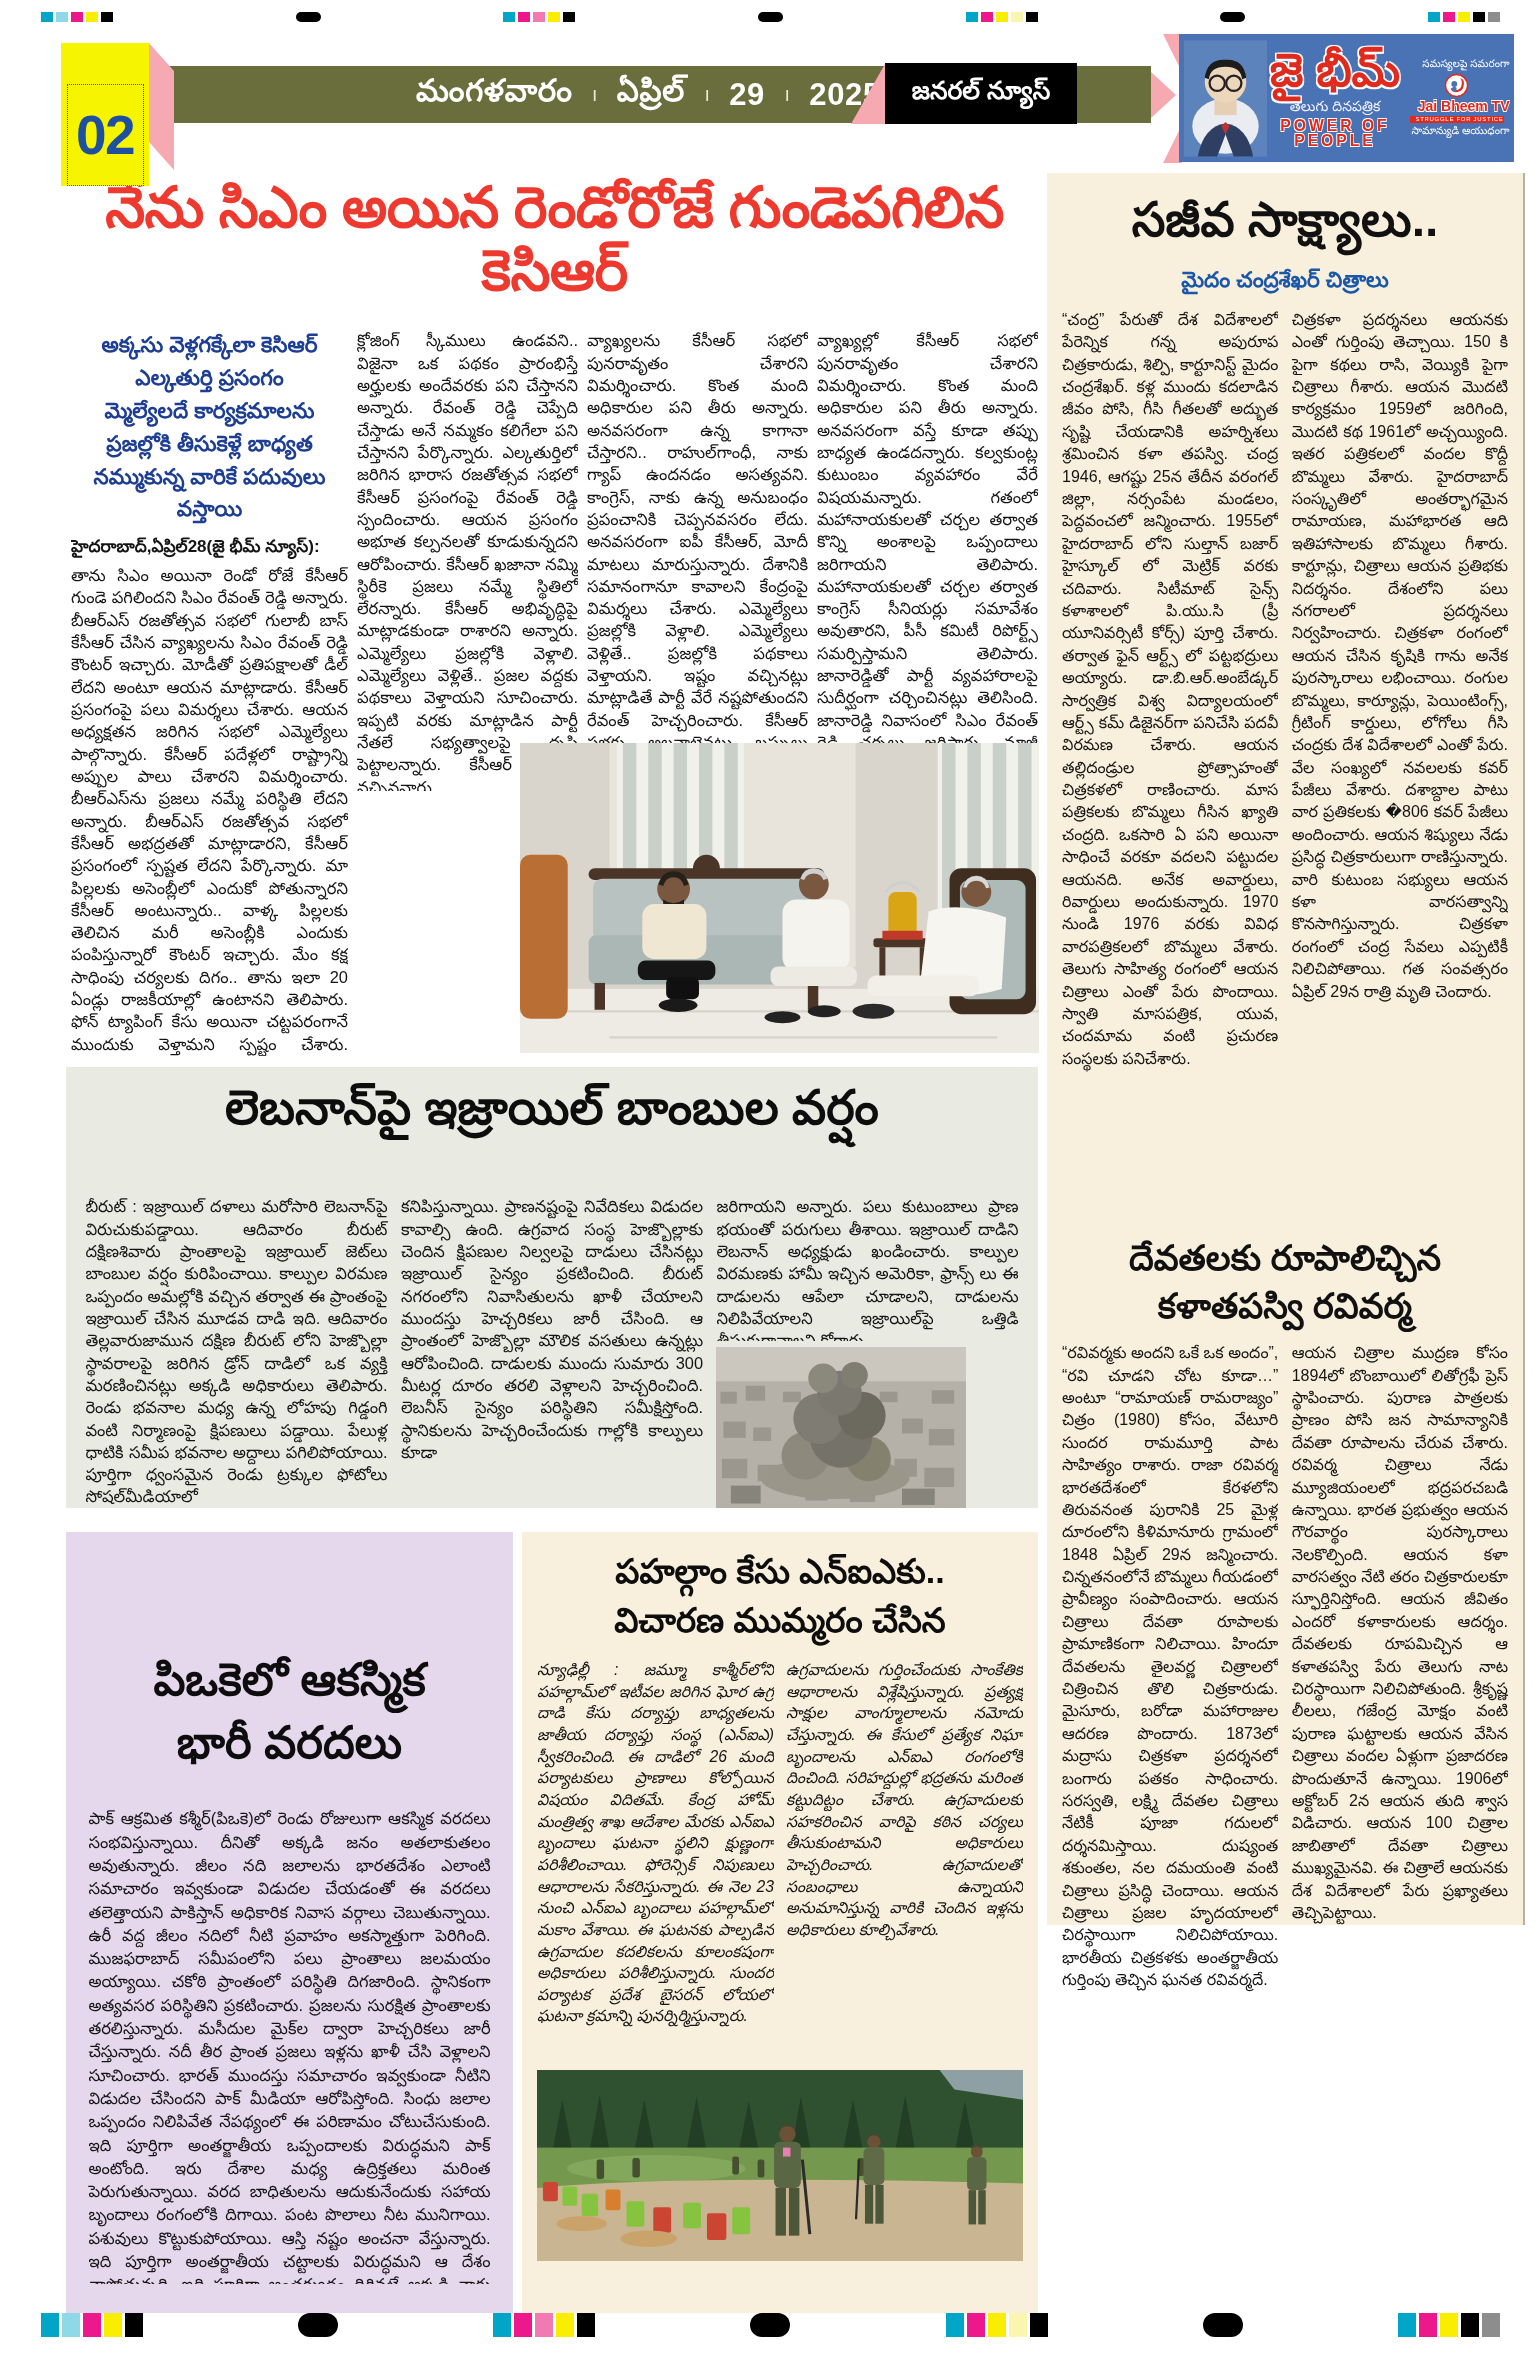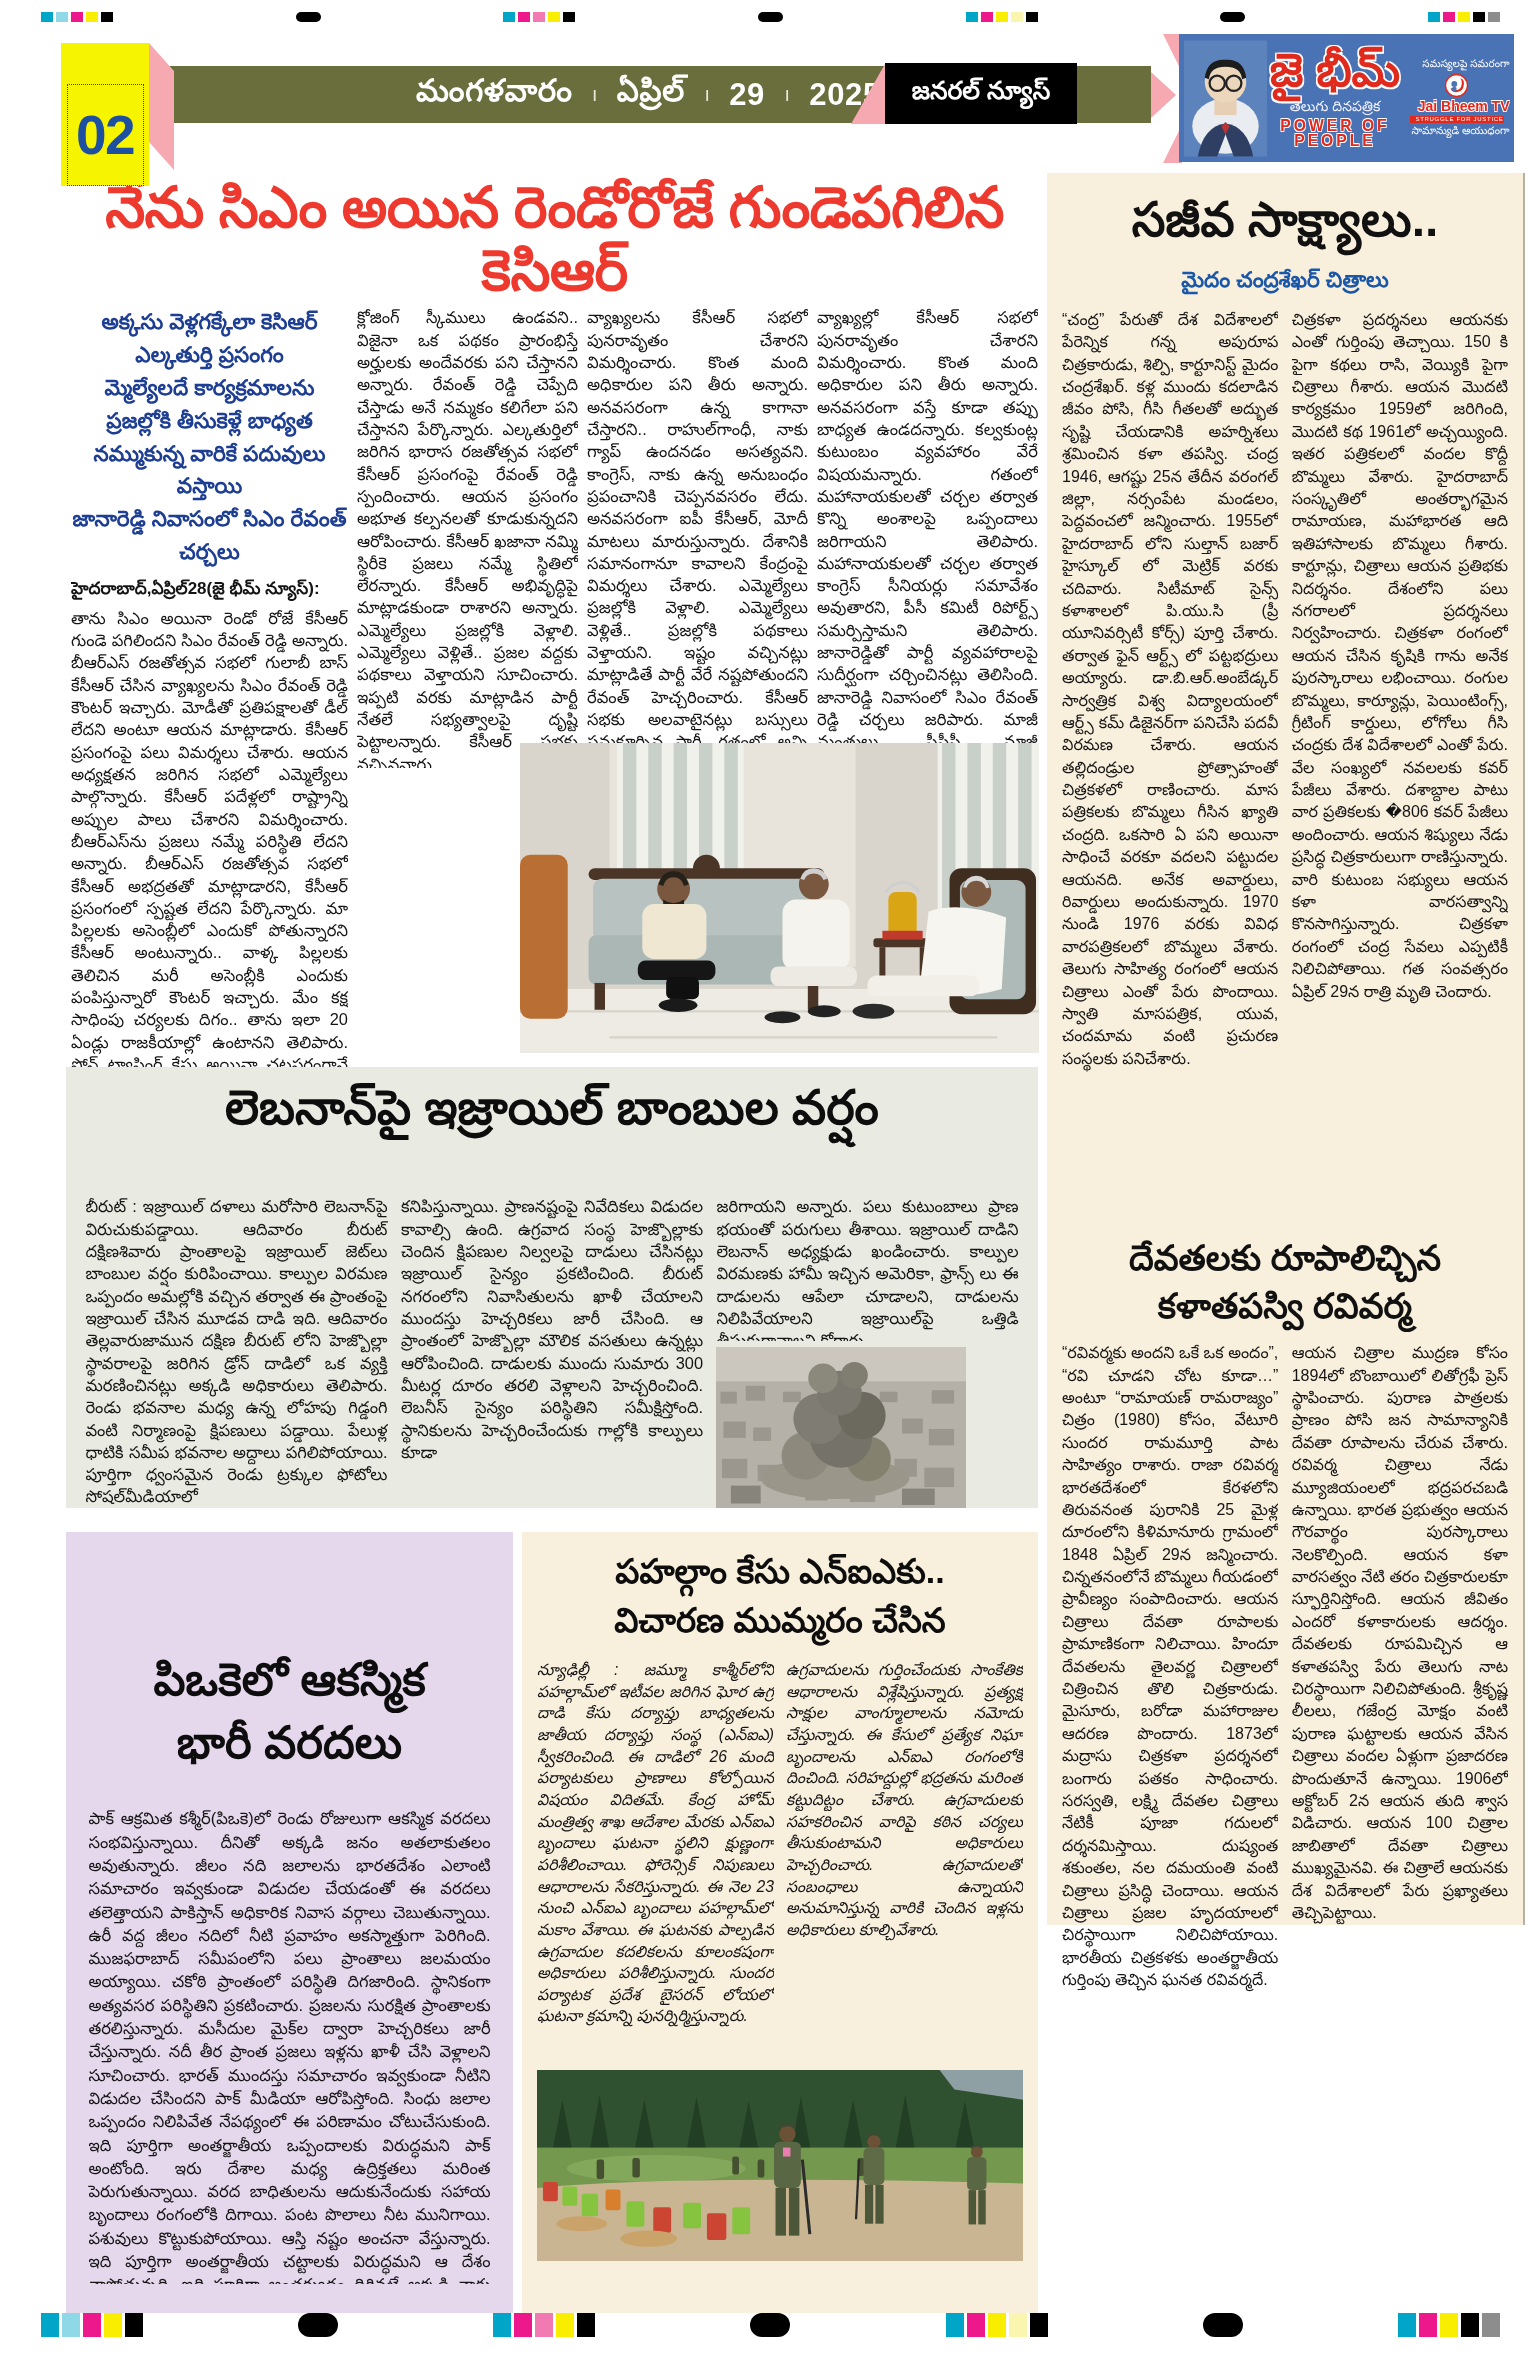--- a/index.html
+++ b/index.html
@@ -49,21 +49,21 @@
   .logo-right{width:106px;text-align:right;color:#fff;font-size:10.4px;line-height:1.2;}
   .tvname{color:#e02a1e;font-weight:900;font-size:14px;
      text-shadow:-0.7px -0.7px 0 #fff,0.7px -0.7px 0 #fff,-0.7px 0.7px 0 #fff,0.7px 0.7px 0 #fff;}
   .tvribbon{background:#e02a1e;color:#fff;font-size:6px;letter-spacing:0.7px;margin:0.7px 6px 2.2px 6px;}
   
   .btxt{font-size:16.4px;line-height:1.36;text-align:justify;overflow:hidden;}
   
   .main{position:absolute;left:71px;top:176px;width:967px;height:881px;}
   .main-headline{margin:0;text-align:center;font-size:57px;line-height:1.1;font-weight:900;
                  color:#ee3a2e;letter-spacing:-0.7px;}
-  .main-cols{display:grid;grid-template-columns:277px 221px 221px 221px;gap:9px;margin-top:5px;
+  .main-cols{display:grid;grid-template-columns:277px 221px 221px 221px;gap:9px;margin-top:28px;
              height:775px;}
   .subheads{color:#1d3e92;font-weight:bold;font-size:21.6px;line-height:1.52;text-align:center;
             margin-bottom:10.4px;}
   .dateline{font-weight:bold;font-size:17px;margin-bottom:4.5px;}
   .maincol{overflow:hidden;}
   .maincol.short{height:462px;}
   .main-photo{position:absolute;left:449px;top:567px;width:519px;height:310px;background:#ddd;}
   
   .sidebar{position:absolute;left:1047px;top:173px;width:478px;height:1752px;background:#f8efdd;
            border-right:2.2px solid #b5b0a2;box-sizing:border-box;padding:13.4px 15px;}
@@ -193,21 +193,20 @@
   </div>
 
   <section class="main">
     <h1 class="main-headline">నేను సిఎం అయిన రెండోరోజే గుండెపగిలిన కెసిఆర్</h1>
     <div class="main-cols">
       <div class="maincol">
         <div class="subheads">
           <div>అక్కసు వెళ్లగక్కేలా కెసిఆర్ ఎల్కతుర్తి ప్రసంగం</div>
           <div>మ్మెల్యేలదే కార్యక్రమాలను ప్రజల్లోకి తీసుకెళ్లే బాధ్యత</div>
           <div>నమ్ముకున్న వారికే పదువులు వస్తాయి</div>
-          <div>జానారెడ్డి నివాసంలో సిఎం రేవంత్ చర్చలు</div>
         </div>
         <div class="dateline">హైదరాబాద్,ఏప్రిల్28(జై భీమ్ న్యూస్):</div>
         <div class="btxt" style="height:492px;">తాను సిఎం అయినా రెండో రోజే కేసీఆర్ గుండె పగిలిందని సిఎం రేవంత్ రెడ్డి అన్నారు. బీఆర్ఎస్ రజతోత్సవ సభలో గులాబీ బాస్ కేసీఆర్ చేసిన వ్యాఖ్యలను సిఎం రేవంత్ రెడ్డి కౌంటర్ ఇచ్చారు. మోడీతో ప్రతిపక్షాలతో డీల్ లేదని అంటూ ఆయన మాట్లాడారు. కేసీఆర్ ప్రసంగంపై పలు విమర్శలు చేశారు. ఆయన అధ్యక్షతన జరిగిన సభలో ఎమ్మెల్యేలు పాల్గొన్నారు. కేసీఆర్ పదేళ్లలో రాష్ట్రాన్ని అప్పుల పాలు చేశారని విమర్శించారు. బీఆర్ఎస్‌ను ప్రజలు నమ్మే పరిస్థితి లేదని అన్నారు. బీఆర్ఎస్ రజతోత్సవ సభలో కేసీఆర్ అభద్రతతో మాట్లాడారని, కేసీఆర్ ప్రసంగంలో స్పష్టత లేదని పేర్కొన్నారు. మా పిల్లలకు అసెంబ్లీలో ఎందుకో పోతున్నారని కేసీఆర్ అంటున్నారు.. వాళ్క పిల్లలకు తెలిచిన మరీ అసెంబ్లీకి ఎందుకు పంపిస్తున్నారో కౌంటర్ ఇచ్చారు. మేం కక్ష సాధింపు చర్యలకు దిగం.. తాను ఇలా 20 ఏండ్లు రాజకీయాల్లో ఉంటానని తెలిపారు. ఫోన్ ట్యాపింగ్ కేసు అయినా చట్టపరంగానే ముందుకు వెళ్తామని స్పష్టం చేశారు. బీఆర్ఎస్ మాదిరిగా చట్టానికి వ్యతిరేకంగా కేసులు పెట్టి జైల్లో వేయొద్దన్నారు. బీఆర్ఎస్ నేత అంటున్నట్లు డిమాండ్లు వస్తున్నాయని.. కాగ్ చట్టప్రకారమే నడుచుకుంటామని తెలిపారు. కాంగ్రెస్ అధికారంలోకి వచ్చిన ఏడాదిన్నర పథకాల కౌంటర్ ఇచ్చారు.. జక్క పథకాల గ్రాండింగ్ పై ఫోటో పెడతామని చెప్పారు. కేసీఆర్ మారింగా లాంఛనంగా..</div>
       </div>
       <div class="maincol short btxt">క్లోజింగ్ స్కీములు ఉండవని.. విజైనా ఒక పథకం ప్రారంభిస్తే అర్హులకు అందేవరకు పని చేస్తానని అన్నారు. రేవంత్ రెడ్డి చెప్పేది చేస్తాడు అనే నమ్మకం కలిగేలా పని చేస్తానని పేర్కొన్నారు. ఎల్కతుర్తిలో జరిగిన భారాస రజతోత్సవ సభలో కేసీఆర్ ప్రసంగంపై రేవంత్ రెడ్డి స్పందించారు. ఆయన ప్రసంగం అభూత కల్పనలతో కూడుకున్నదని ఆరోపించారు. కేసీఆర్ ఖజానా నమ్మి స్థిరీకె ప్రజలు నమ్మే స్థితిలో లేరన్నారు. కేసీఆర్ అభివృద్ధిపై మాట్లాడకుండా రాశారని అన్నారు. ఎమ్మెల్యేలు ప్రజల్లోకి వెళ్లాలి. ఎమ్మెల్యేలు వెళ్లితే.. ప్రజల వద్దకు పథకాలు వెళ్తాయని సూచించారు. ఇప్పటి వరకు మాట్లాడిన పార్టీ నేతలే సభ్యత్వాలపై దృష్టి పెట్టాలన్నారు. కేసీఆర్ సభకు వచ్చినవారు బస్సుల్లో సమకూర్చినవారికి, గతంలో రాహుల్ గాంధీ సభకు బస్సులు సమకూర్చి చేసిన సహకారం గుర్తు చేశారు. కాగా, అసెంబ్లీ సమావేశాల్లో తాను చేసిన</div>
       <div class="maincol short btxt">వ్యాఖ్యలను కేసీఆర్ సభలో పునరావృతం చేశారని విమర్శించారు. కొంత మంది అధికారుల పని తీరు అన్నారు. అనవసరంగా ఉన్న కాగానా చేస్తారని.. రాహుల్‌గాంధీ, నాకు గ్యాప్ ఉందనడం అసత్యవని. కాంగ్రెస్, నాకు ఉన్న అనుబంధం ప్రపంచానికి చెప్పనవసరం లేదు. అనవసరంగా ఐపీ కేసీఆర్, మోదీ మాటలు మారుస్తున్నారు. దేశానికి సమానంగానూ కావాలని కేంద్రంపై విమర్శలు చేశారు. ఎమ్మెల్యేలు ప్రజల్లోకి వెళ్లాలి. ఎమ్మెల్యేలు వెళ్లితే.. ప్రజల్లోకి పథకాలు వెళ్తాయని. ఇష్టం వచ్చినట్లు మాట్లాడితే పార్టీ వేరే నష్టపోతుందని రేవంత్ హెచ్చరించారు. కేసీఆర్ సభకు అలవాటైనట్లు బస్సులు సమకూర్చిన పార్టీ, గతంలో అన్ని సభలకు కూడా ఇవే బస్సులు పంపిన విషయం గుర్తు చేసుకోవాలని చెప్పారు. కాగా, అసెంబ్లీ సమావేశాల్లో తాను చేసిన</div>
       <div class="maincol short btxt">వ్యాఖ్యల్లో కేసీఆర్ సభలో పునరావృతం చేశారని విమర్శించారు. కొంత మంది అధికారుల పని తీరు అన్నారు. అనవసరంగా వస్తే కూడా తప్పు బాధ్యత ఉండదన్నారు. కల్వకుంట్ల కుటుంబం వ్యవహారం వేరే విషయమన్నారు. గతంలో మహానాయకులతో చర్చల తర్వాత కొన్ని అంశాలపై ఒప్పందాలు జరిగాయని తెలిపారు. మహానాయకులతో చర్చల తర్వాత కాంగ్రెస్ సీనియర్లు సమావేశం అవుతారని, పీసీ కమిటీ రిపోర్ట్స్ సమర్పిస్తామని తెలిపారు. జానారెడ్డితో పార్టీ వ్యవహారాలపై సుదీర్ఘంగా చర్చించినట్లు తెలిసింది. జానారెడ్డి నివాసంలో సిఎం రేవంత్ రెడ్డి చర్చలు జరిపారు. మాజీ మంత్రులు, పీసీసీ మాజీ అధ్యక్షులతో సమావేశమయ్యారు. మహానాయకులు అంశాన్ని జానారెడ్డి, కే కేశవరావు పార్టీలో చర్చిస్తారని తెలిపారు.</div>
     </div>
     <svg class="main-photo" viewBox="0 0 696 416" preserveAspectRatio="none">
       <rect width="696" height="416" fill="#d9d5cd"></rect>

